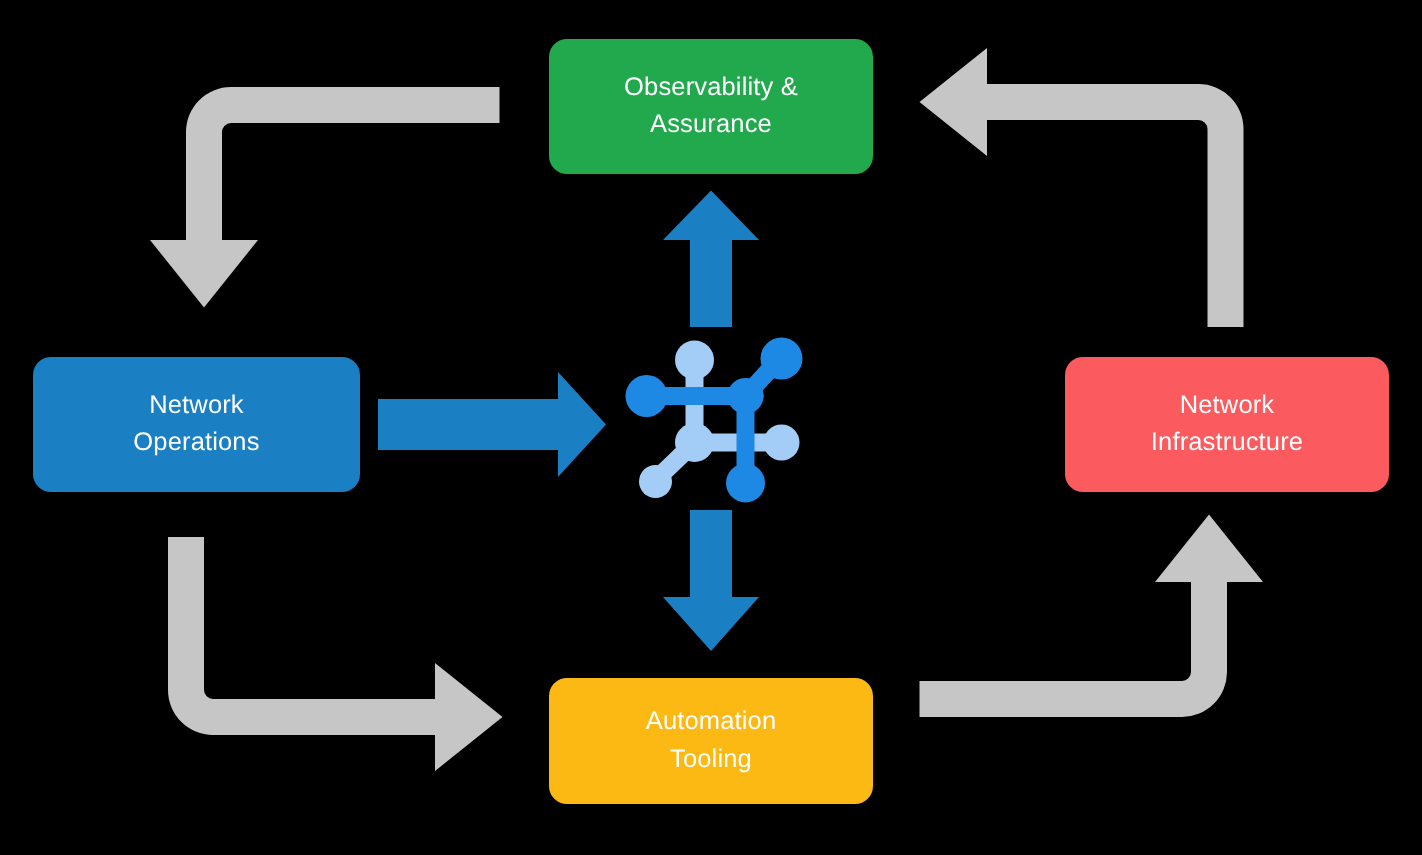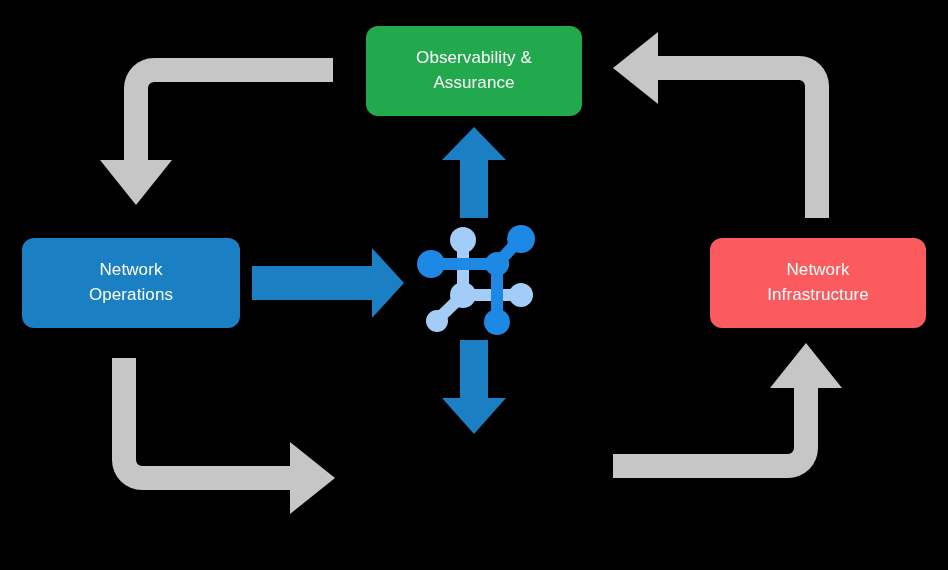--- a/index.html
+++ b/index.html
@@ -117,14 +117,18 @@
   <div class="node-box" id="box-operations" style="background: rgb(27, 127, 196); color: rgb(255, 255, 255);">
     <span class="box-label">Network
 Operations</span>
   </div>
 
   <div class="node-box" id="box-infrastructure" style="background: rgb(251, 90, 94); color: rgb(255, 255, 255);">
     <span class="box-label">Network
 Infrastructure</span>
   </div>
 
+  <div class="node-box" id="box-automation" style="background: rgb(252, 185, 19); color: rgb(255, 255, 255);">
+    <span class="box-label">Automation
+Tooling</span>
+  </div>
 
 </div>
 
 </body></html>

